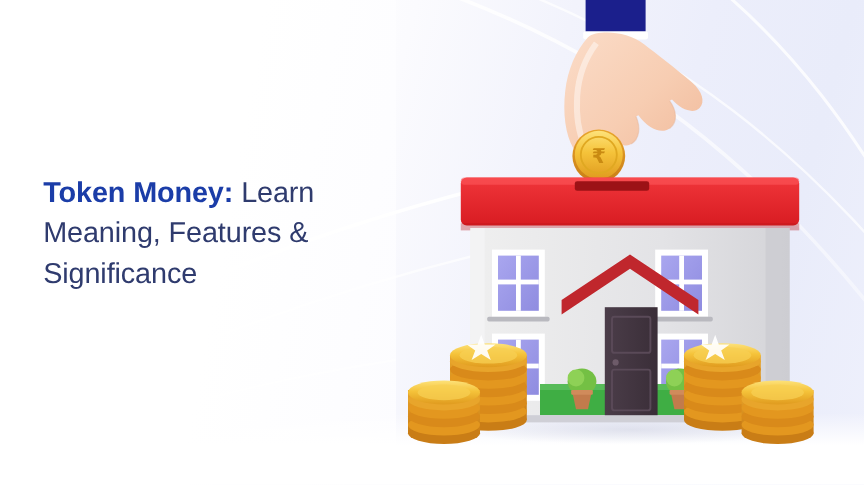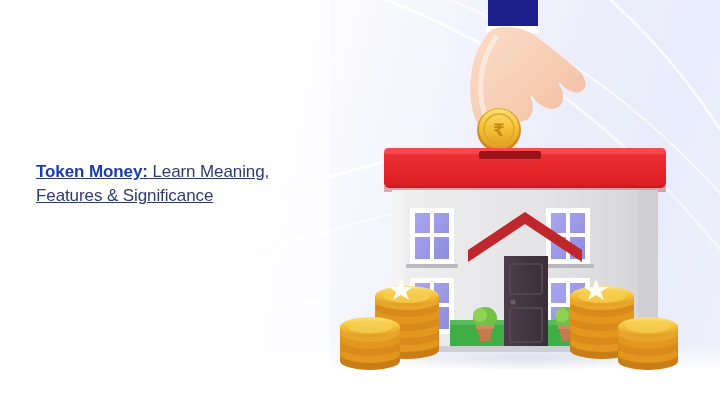--- a/index.html
+++ b/index.html
@@ -50,28 +50,27 @@
     inset: 0;
     width: 720px;
     height: 404px;
     pointer-events: none;
   }
 
   
   .headline {
     position: absolute;
     left: 36px;
-    top: 160px;
+    top: 144px;
     width: 290px;
-    font-size: 17px;
+    font-size: 24px;
     line-height: 1.42;
     letter-spacing: -0.1px;
     color: #2f3b6e;
     font-weight: 400;
-    text-decoration: underline;
   }
   .headline .strong {
     font-weight: 700;
     color: #1b3da8;
   }
 
   
   .illustration {
     position: absolute;
     left: 330px;

